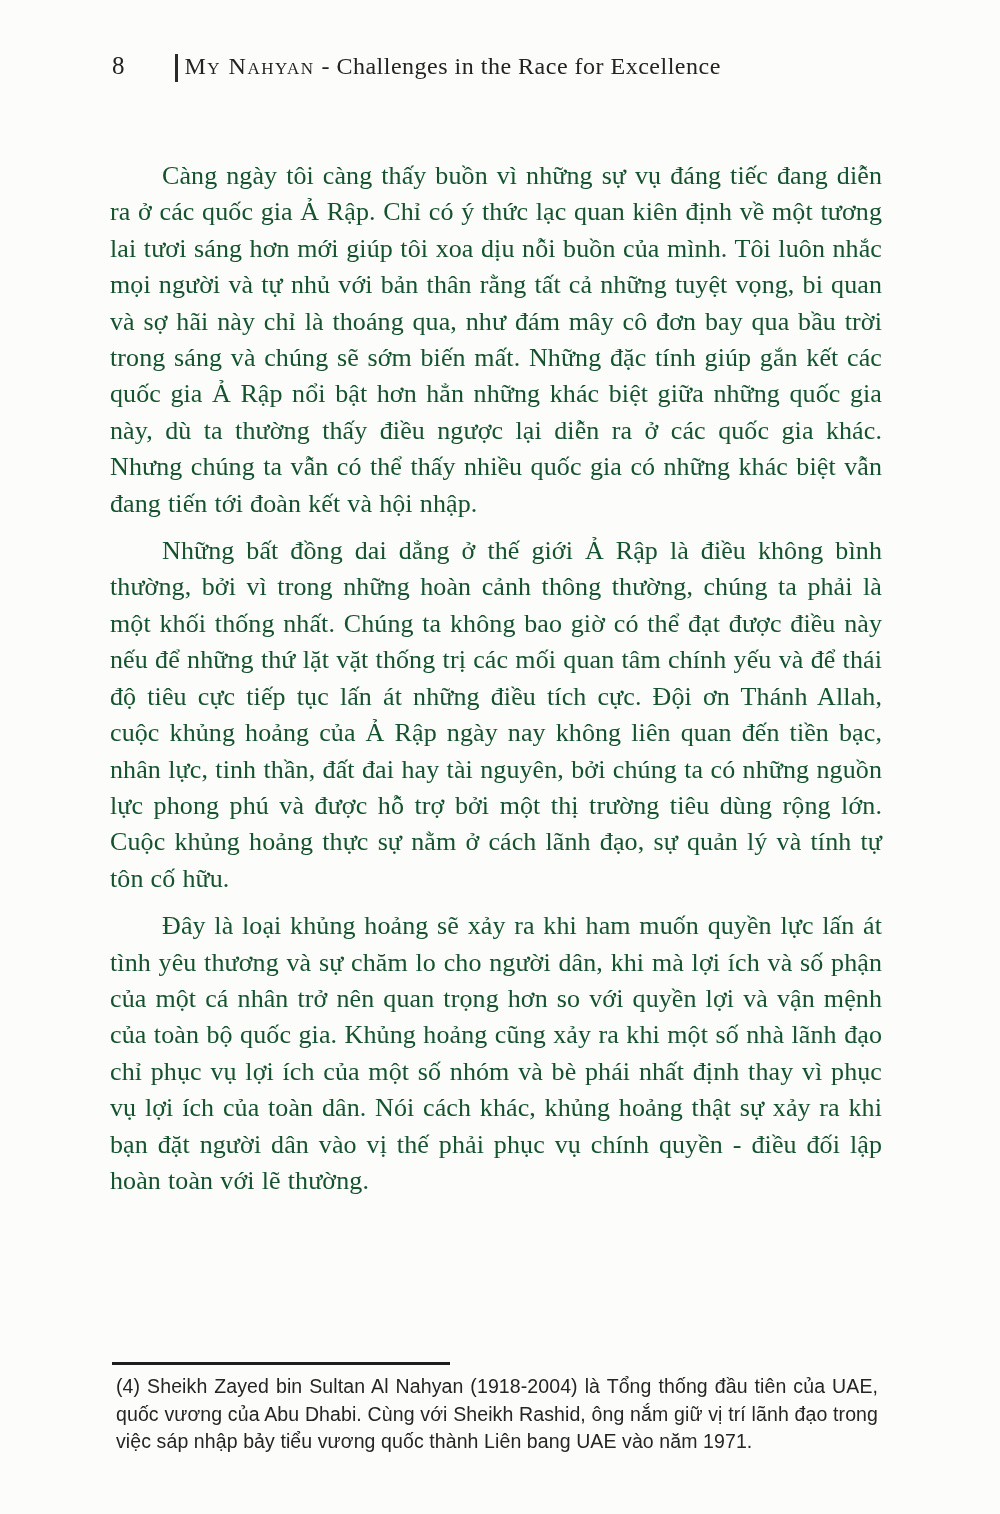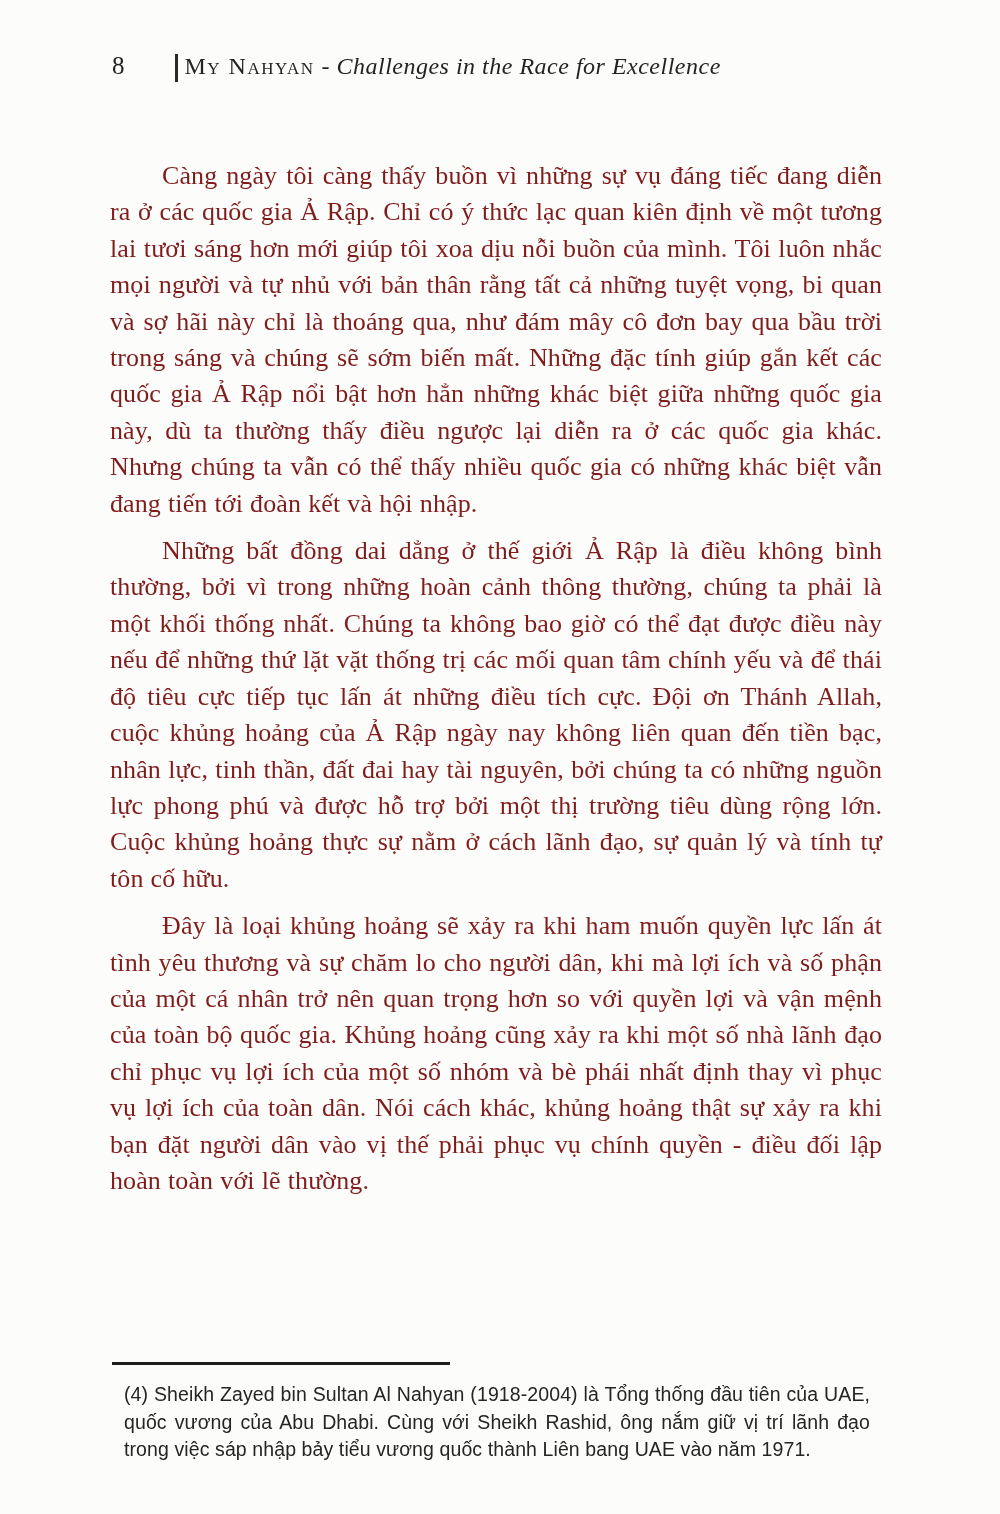--- a/index.html
+++ b/index.html
@@ -40,40 +40,39 @@
     background: #2a2a2a;
     margin-right: 7px;
     transform: translateY(2px);
   }
   .book-title {
     font-variant: small-caps;
     letter-spacing: 1.5px;
   }
   .header-dash { margin: 0 7px; }
   .chapter-subtitle {
-    font-style: italic;
     letter-spacing: 0.5px;
   }
 
   
   .body-text {
     position: absolute;
     top: 158px;
     left: 110px;
     width: 772px;
   }
   .para {
     margin: 0 0 11px 0;
     font-size: 26px;
     line-height: 36.4px;
     text-align: justify;
     text-indent: 52px;
     letter-spacing: 0.1px;
     word-spacing: 0.5px;
-    color: #7f1d1d;
+    color: #14532d;
   }
   .fn-ref {
     font-size: 0.60em;
     line-height: 0;
     vertical-align: super;
     letter-spacing: 0;
   }
 
   
   .footnote {
@@ -82,21 +81,21 @@
     left: 108px;
     width: 778px;
   }
   .fn-rule {
     width: 338px;
     height: 0;
     border-top: 3px solid #1d1d1d;
     margin: 0 0 7px 4px;
   }
   .fn-text {
-    margin: 16px;
+    margin: 8px;
     font-family: "Liberation Sans", "DejaVu Sans", sans-serif;
     font-size: 19.5px;
     line-height: 27.6px;
     text-align: justify;
     color: #252525;
     letter-spacing: 0.1px;
   }
 </style>
 </head>
 <body>

